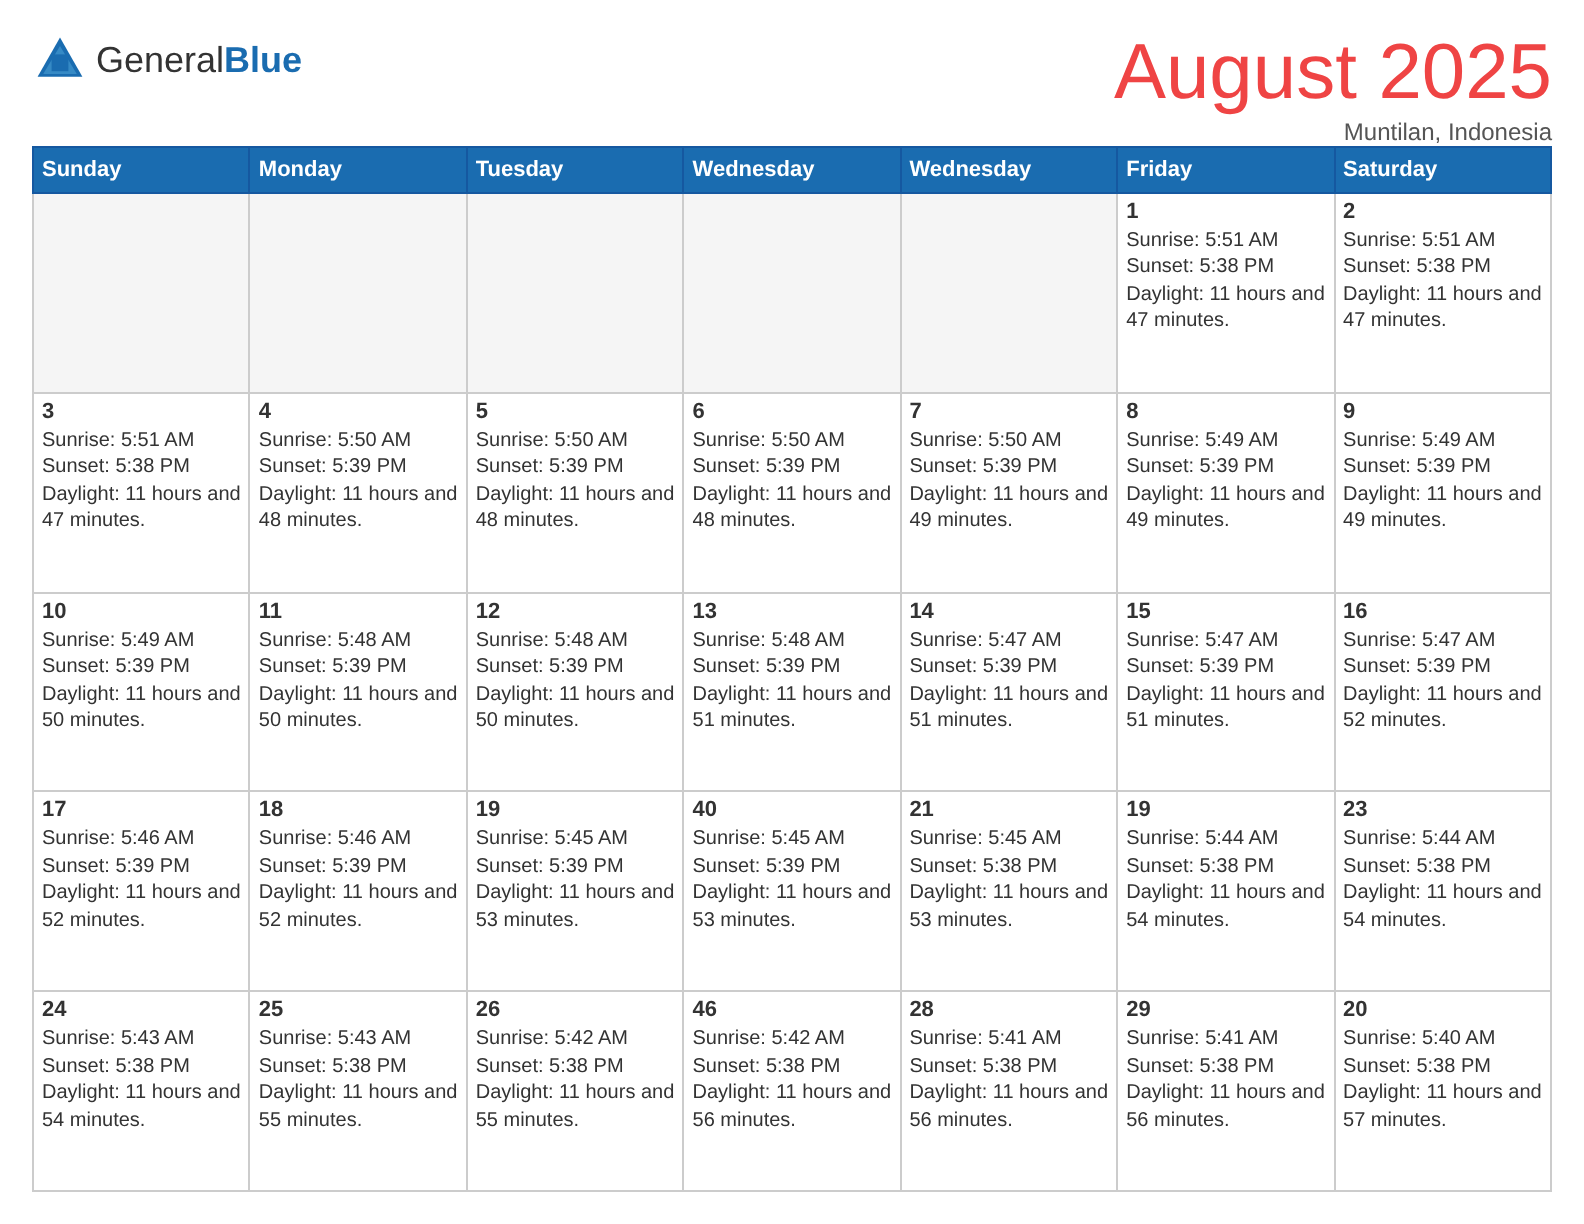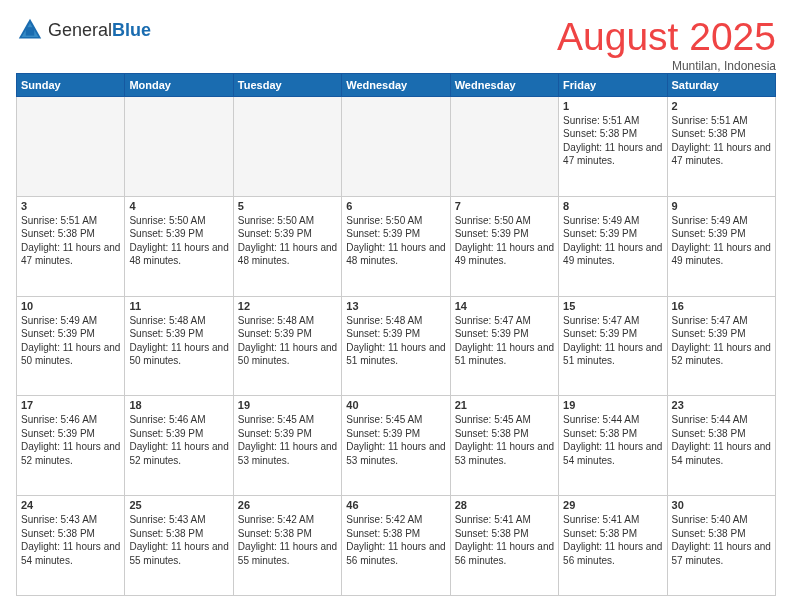--- a/index.html
+++ b/index.html
@@ -332,21 +332,21 @@
 and 56 minutes.</div>
           </td>
           <td>
             <span class="cell-date">29</span>
             <div class="cell-info">Sunrise: 5:41 AM
 Sunset: 5:38 PM
 Daylight: 11 hours
 and 56 minutes.</div>
           </td>
           <td>
-            <span class="cell-date">30</span>
+            <span class="cell-date">20</span>
             <div class="cell-info">Sunrise: 5:40 AM
 Sunset: 5:38 PM
 Daylight: 11 hours
 and 57 minutes.</div>
           </td>
         </tr>
       </tbody>
   </table>
 </div>
 

